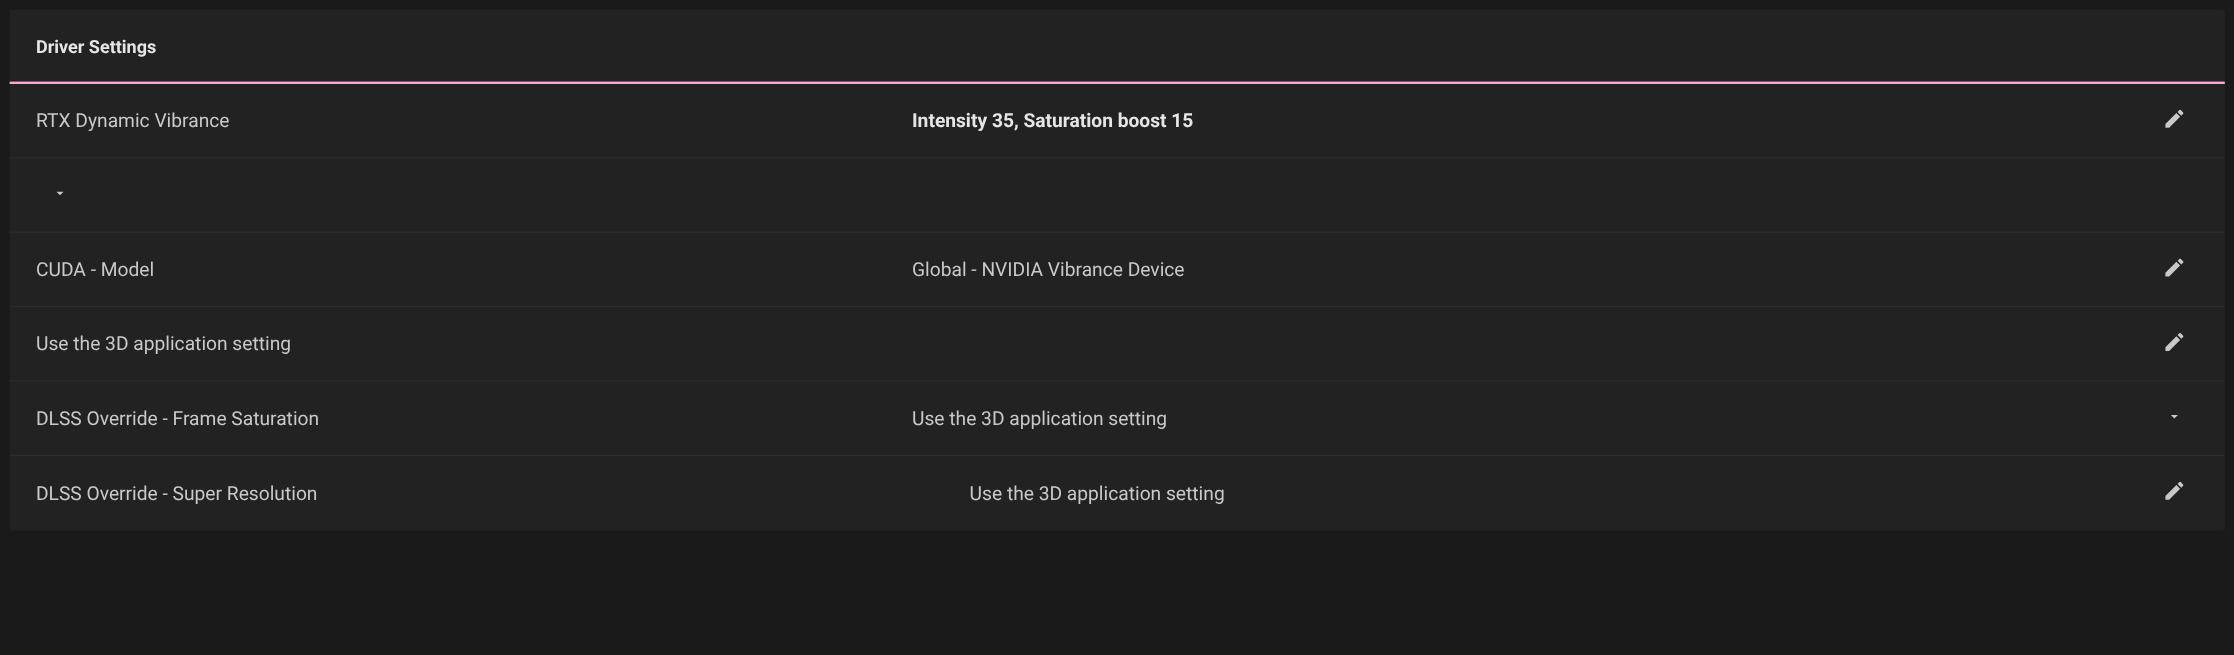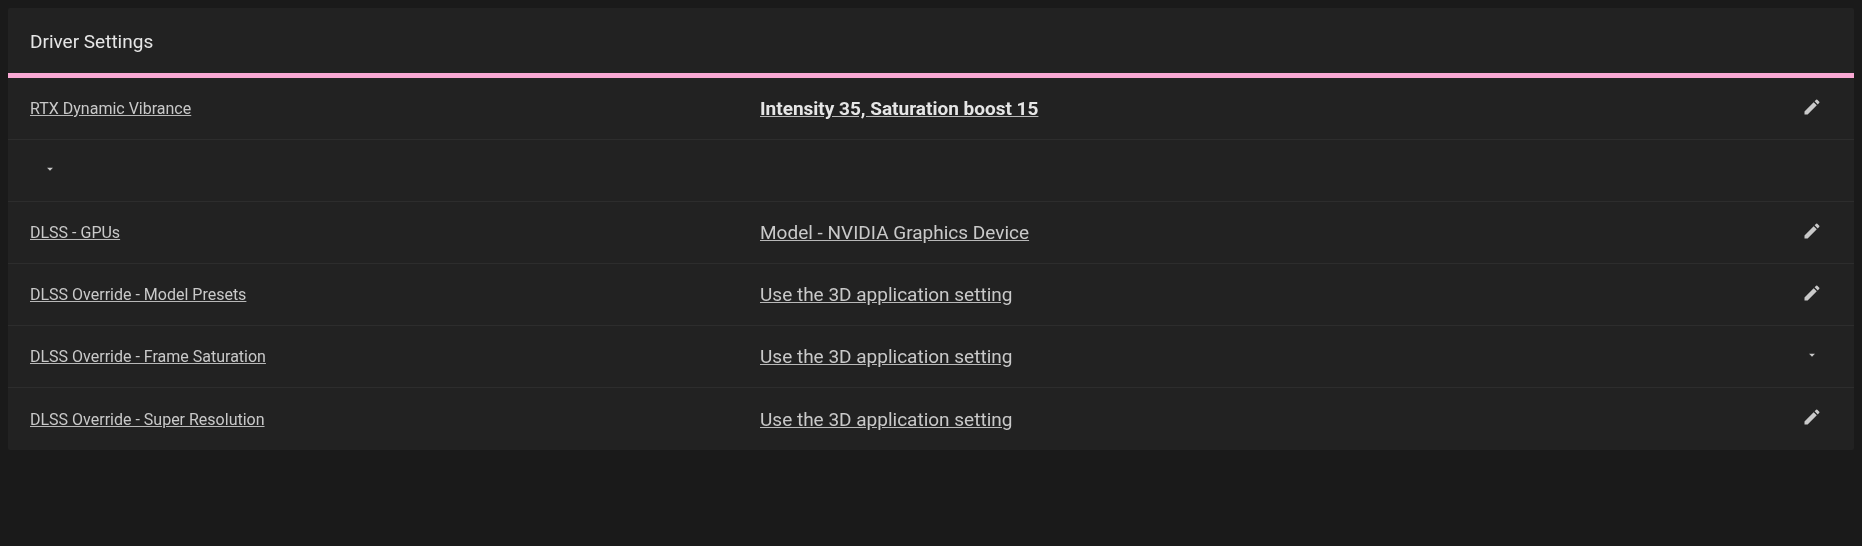--- a/index.html
+++ b/index.html
@@ -11,44 +11,44 @@
       height: 546px;
       overflow: hidden;
     }
     .panel {
       background: #222222;
       margin: 8px;
       border-radius: 2px;
     }
     .section-header {
       padding: 22px 22px 20px 22px;
-      font-size: 19px;
-      font-weight: 400;
+      font-size: 15px;
+      font-weight: 700;
       color: #e6e6e6;
-      border-bottom: 5px solid #f9a8d4;
+      border-bottom: 2px solid #f9a8d4;
     }
     .setting-row {
       display: flex;
       align-items: center;
       padding: 18px 22px;
       border-bottom: 1px solid #2d2d2d;
       min-height: 62px;
-      text-decoration: underline;
     }
     .setting-row:last-child {
       border-bottom: none;
+      gap: 48px;
     }
     .setting-label {
       flex: 0 0 730px;
       font-size: 16px;
       color: #c9c9c9;
     }
     .setting-value {
       flex: 1;
-      font-size: 19px;
+      font-size: 16px;
       color: #c9c9c9;
     }
     .setting-value.bold {
       font-weight: 700;
       color: #e6e6e6;
     }
     .setting-action {
       flex: 0 0 40px;
       display: flex;
       justify-content: center;
@@ -90,33 +90,32 @@
     <div class="setting-action">
       <span>
         <svg class="chevron-svg" viewBox="0 0 24 24">
             <path d="M7 10l5 5 5-5z"></path>
           </svg>
       </span>
     </div>
   </div>
 
   <div class="setting-row">
-    <div class="setting-label">DLSS - GPUs</div>
-    <div class="setting-value">Model - NVIDIA Graphics Device</div>
+    <div class="setting-label">CUDA - Model</div>
+    <div class="setting-value">Global - NVIDIA Vibrance Device</div>
     <div class="setting-action">
       <span>
         <svg class="icon-svg" viewBox="0 0 24 24">
             <path d="M3 17.25V21h3.75l11-11-3.75-3.75-11 11zM20.71 7.04a1 1 0 0 0 0-1.41l-2.34-2.34a1 1 0 0 0-1.41 0l-1.83 1.83 3.75 3.75 1.83-1.83z"></path>
           </svg>
       </span>
     </div>
   </div>
 
   <div class="setting-row">
-    <div class="setting-label">DLSS Override - Model Presets</div>
     <div class="setting-value">Use the 3D application setting</div>
     <div class="setting-action">
       <span>
         <svg class="icon-svg" viewBox="0 0 24 24">
             <path d="M3 17.25V21h3.75l11-11-3.75-3.75-11 11zM20.71 7.04a1 1 0 0 0 0-1.41l-2.34-2.34a1 1 0 0 0-1.41 0l-1.83 1.83 3.75 3.75 1.83-1.83z"></path>
           </svg>
       </span>
     </div>
   </div>
 

